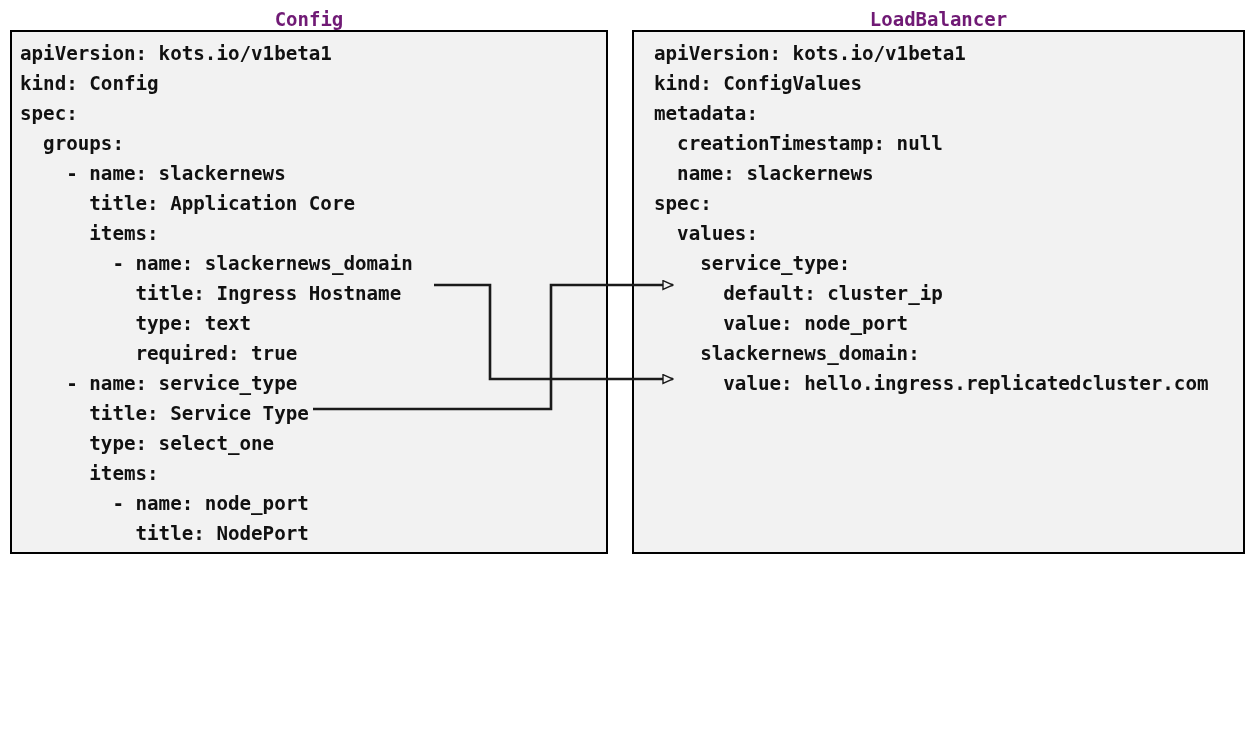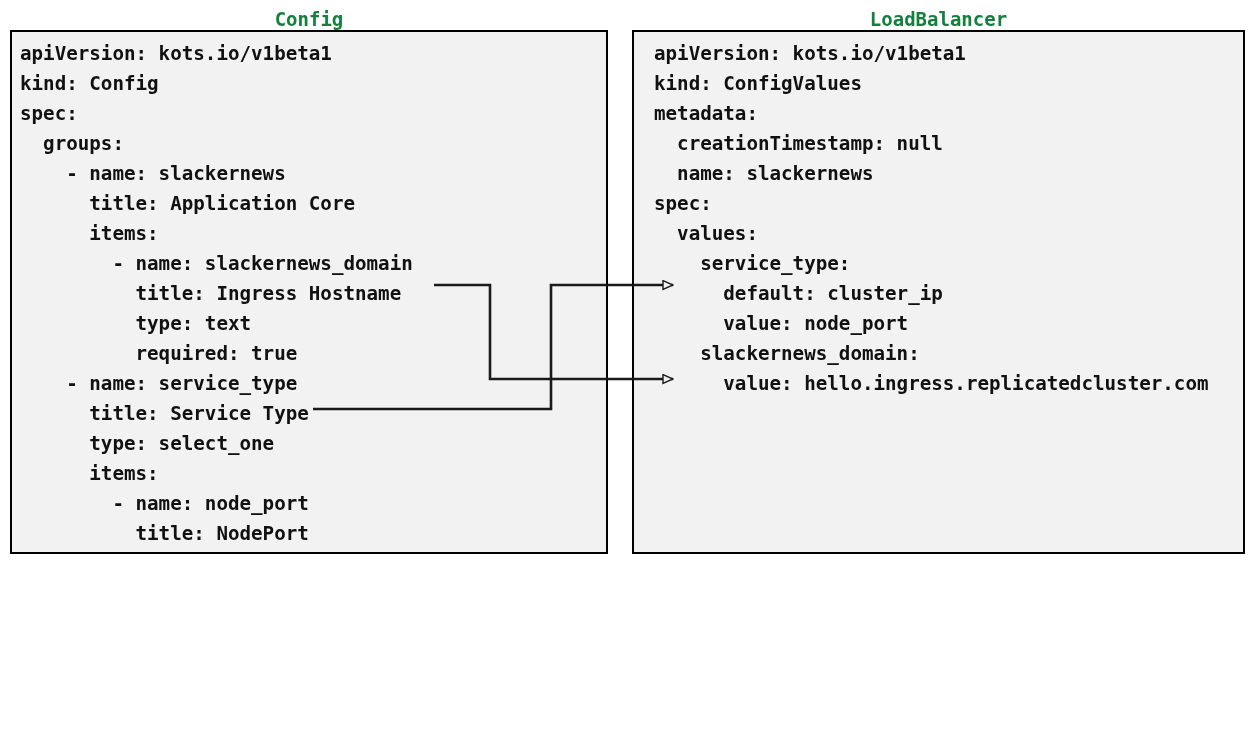--- a/index.html
+++ b/index.html
@@ -21,21 +21,21 @@
     width: 1258px;
     height: 756px;
   }
 
   
   .panel-title {
     position: absolute;
     font-family: "DejaVu Sans Mono", "Liberation Mono", monospace;
     font-weight: bold;
     font-size: 19px;
-    color: #15803d;
+    color: #701a75;
     text-align: center;
     letter-spacing: 0px;
     white-space: nowrap;
     top: 7px;
     line-height: 24px;
   }
   #title-config  { left: 10px;  width: 598px; }
   #title-values  { left: 632px; width: 613px; }
 
   

